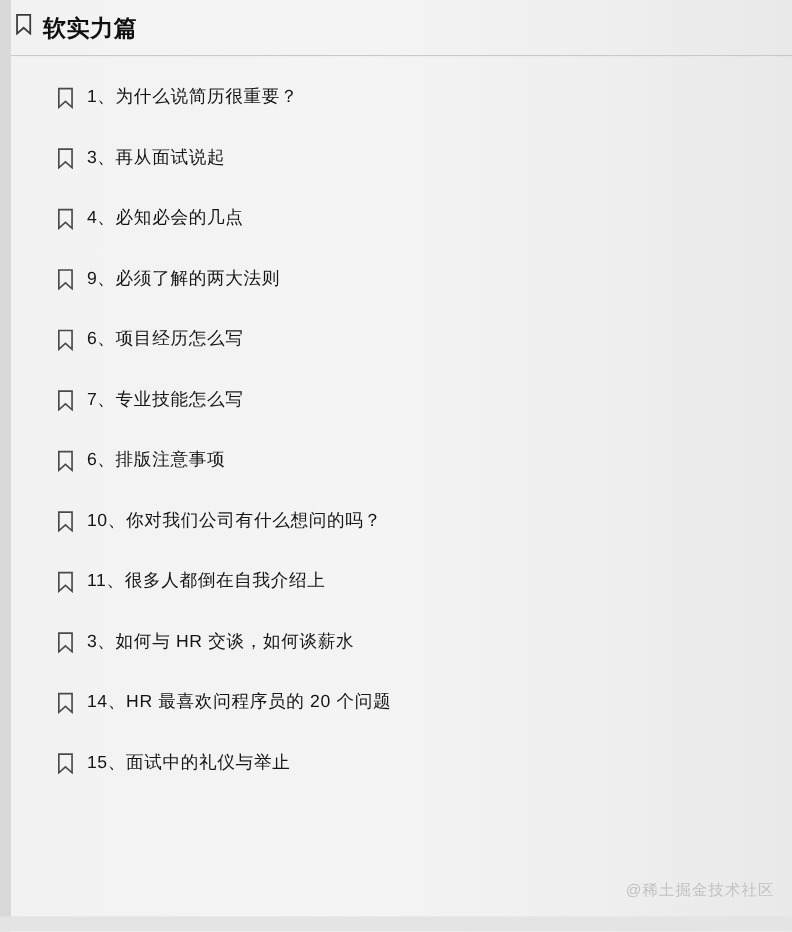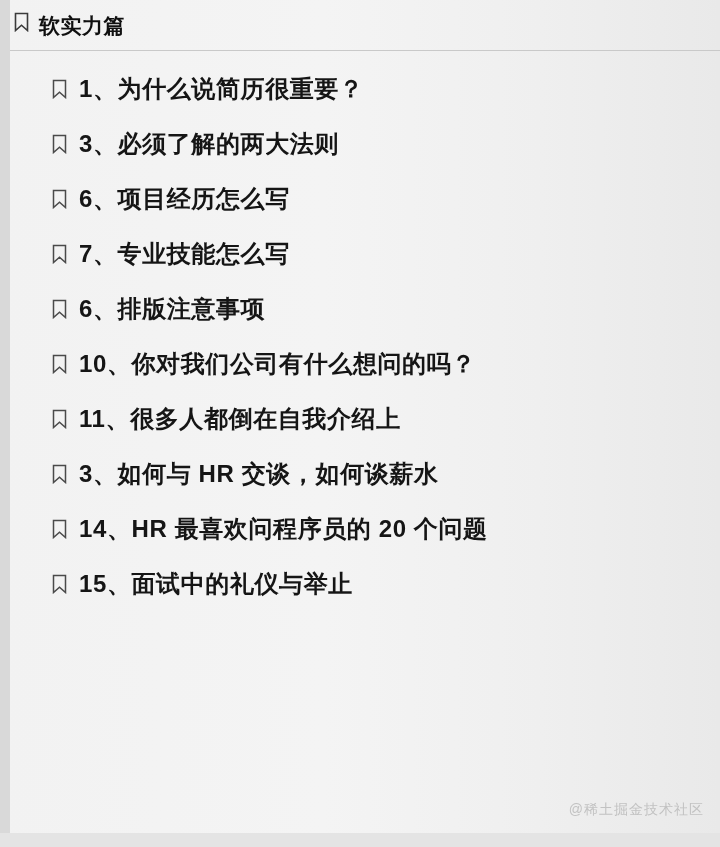--- a/index.html
+++ b/index.html
@@ -54,25 +54,24 @@
     display: flex;
     align-items: center;
     padding: 0 0 0 52px;
     height: 55px;
   }
   .item .bm {
     margin-right: 12px;
     flex: 0 0 auto;
   }
   .item-label {
-    font-size: 24px;
+    font-size: 16px;
     color: #151515;
     letter-spacing: 0.6px;
     white-space: nowrap;
-    font-weight: bold;
   }
   
   .bm {
     display: inline-block;
     width: 15px;
     height: 20px;
     position: relative;
   }
   .bm svg {
     display: block;
@@ -119,29 +118,45 @@
     <div class="item">
       <span class="bm">
         <svg width="15" height="20" viewBox="0 0 15 20">
             <path d="M1.5 1.5 H13.5 V18.5 L7.5 13.2 L1.5 18.5 Z" fill="none" stroke="#4a4a4a" stroke-width="1.5"></path>
           </svg>
       </span>
       <span class="item-label">1、为什么说简历很重要？</span>
     </div>
 
 
-
-
-    <div class="item">
-      <span class="bm">
-        <svg width="15" height="20" viewBox="0 0 15 20">
-            <path d="M1.5 1.5 H13.5 V18.5 L7.5 13.2 L1.5 18.5 Z" fill="none" stroke="#4a4a4a" stroke-width="1.5"></path>
-          </svg>
-      </span>
-      <span class="item-label">3、必须了解的两大法则</span>
+    <div class="item">
+      <span class="bm">
+        <svg width="15" height="20" viewBox="0 0 15 20">
+            <path d="M1.5 1.5 H13.5 V18.5 L7.5 13.2 L1.5 18.5 Z" fill="none" stroke="#4a4a4a" stroke-width="1.5"></path>
+          </svg>
+      </span>
+      <span class="item-label">3、再从面试说起</span>
+    </div>
+
+    <div class="item">
+      <span class="bm">
+        <svg width="15" height="20" viewBox="0 0 15 20">
+            <path d="M1.5 1.5 H13.5 V18.5 L7.5 13.2 L1.5 18.5 Z" fill="none" stroke="#4a4a4a" stroke-width="1.5"></path>
+          </svg>
+      </span>
+      <span class="item-label">4、必知必会的几点</span>
+    </div>
+
+    <div class="item">
+      <span class="bm">
+        <svg width="15" height="20" viewBox="0 0 15 20">
+            <path d="M1.5 1.5 H13.5 V18.5 L7.5 13.2 L1.5 18.5 Z" fill="none" stroke="#4a4a4a" stroke-width="1.5"></path>
+          </svg>
+      </span>
+      <span class="item-label">9、必须了解的两大法则</span>
     </div>
 
     <div class="item">
       <span class="bm">
         <svg width="15" height="20" viewBox="0 0 15 20">
             <path d="M1.5 1.5 H13.5 V18.5 L7.5 13.2 L1.5 18.5 Z" fill="none" stroke="#4a4a4a" stroke-width="1.5"></path>
           </svg>
       </span>
       <span class="item-label">6、项目经历怎么写</span>
     </div>

